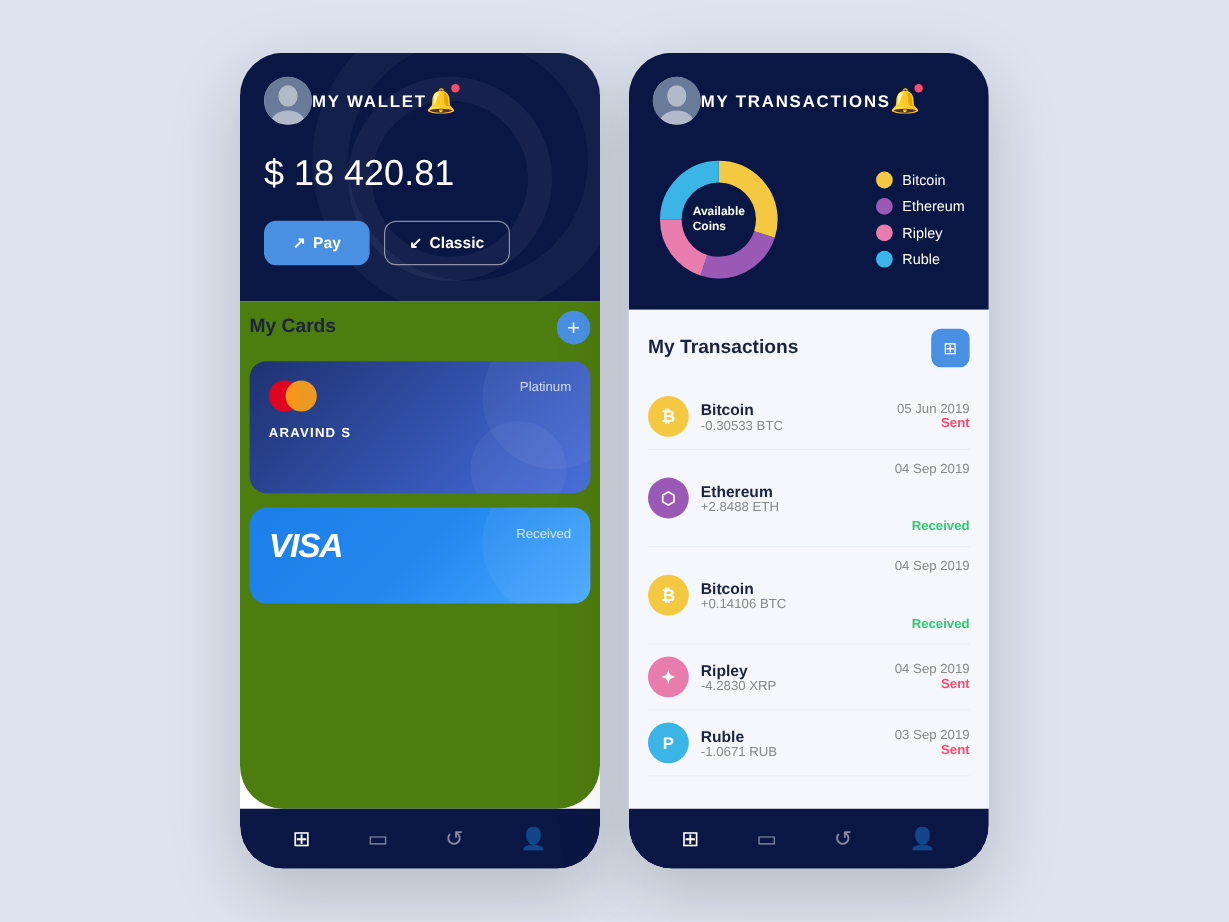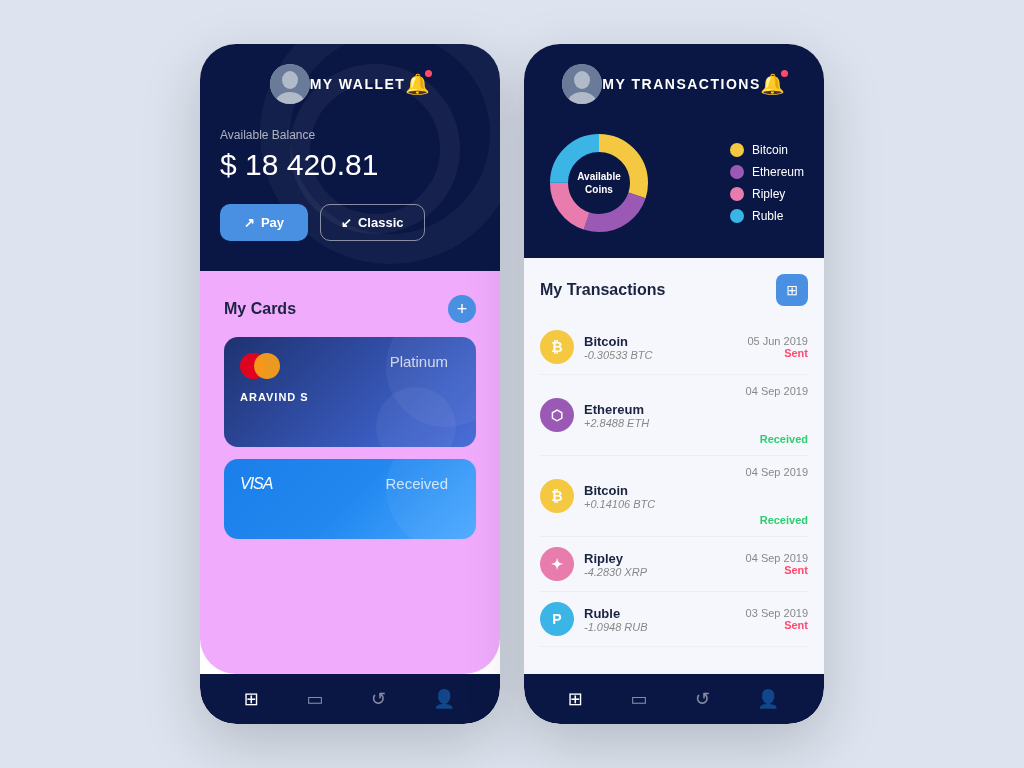--- a/index.html
+++ b/index.html
@@ -45,21 +45,21 @@
       position: absolute;
       top: 20px; right: 40px;
       width: 130px; height: 130px;
       border: 20px solid rgba(255,255,255,0.05);
       border-radius: 50%;
     }
 
     .header-top {
       display: flex;
       align-items: center;
-      justify-content: center;
+      justify-content: flex-start;
       margin-bottom: 24px;
       position: relative;
       z-index: 1;
     }
     .avatar {
       width: 40px; height: 40px;
       border-radius: 50%;
       background: linear-gradient(135deg, #b0b8c8, #7a8299);
       overflow: hidden;
       display: flex;
@@ -130,23 +130,23 @@
       font-size: 13px;
       font-weight: 600;
       cursor: pointer;
       display: flex;
       align-items: center;
       gap: 6px;
     }
 
     
     .phone-body {
-      background: #f0abfc;
+      background: #4d7c0f;
       flex: 1;
-      padding: 24px;
+      padding: 8px;
       border-radius: 0 0 36px 36px;
     }
 
     .section-header {
       display: flex;
       align-items: center;
       justify-content: space-between;
       margin-bottom: 14px;
     }
     .section-title {
@@ -194,23 +194,23 @@
     .card-shine2 {
       position: absolute;
       bottom: -20px; right: 20px;
       width: 80px; height: 80px;
       background: rgba(255,255,255,0.05);
       border-radius: 50%;
     }
 
     .card-type-label {
       color: rgba(255,255,255,0.75);
-      font-size: 15px;
-      position: absolute;
-      top: 16px; right: 28px; text-align: right;
+      font-size: 11px;
+      position: absolute;
+      top: 16px; right: 16px; text-align: right;
     }
     .mastercard-logo {
       display: flex;
       position: relative;
       width: 40px; height: 26px;
       margin-bottom: 12px;
     }
     .mc-circle1 {
       width: 26px; height: 26px;
       background: #eb001b;
@@ -234,22 +234,22 @@
       margin-bottom: 26px;
     }
     .card-number {
       color: rgba(255,255,255,0.85);
       font-size: 12px;
       letter-spacing: 2px;
     }
 
     .visa-logo {
       color: #fff;
-      font-size: 16px;
-      font-weight: 400;
+      font-size: 28px;
+      font-weight: 700;
       font-style: italic;
       letter-spacing: -1px;
     }
 
     
     .bottom-nav {
       background: #0a1744;
       padding: 14px 20px;
       display: flex;
       justify-content: space-around;
@@ -284,21 +284,21 @@
       width: 110px; height: 110px;
     }
     .donut-svg {
       width: 110px; height: 110px;
       transform: rotate(-90deg);
     }
     .donut-center-text {
       position: absolute;
       top: 50%; left: 50%;
       transform: translate(-50%, -50%);
-      text-align: center;
+      text-align: left;
       color: #fff;
       font-size: 10px;
       font-weight: 600;
       line-height: 1.3;
     }
 
     .legend {
       display: flex;
       flex-direction: column;
       gap: 8px;
@@ -357,21 +357,20 @@
     }
     .tx-info { flex: 1; }
     .tx-name {
       font-size: 13px;
       font-weight: 700;
       color: #1a2340;
     }
     .tx-amount {
       font-size: 11px;
       color: #888;
-      font-style: italic;
     }
     .tx-date-col {
       text-align: right;
     }
     .tx-date {
       font-size: 11px;
       color: #888;
     }
     .tx-status {
       font-size: 11px;
@@ -393,21 +392,20 @@
           <ellipse cx="20" cy="16" rx="8" ry="9" fill="#b0bac8"></ellipse>
           <ellipse cx="20" cy="38" rx="14" ry="10" fill="#b0bac8"></ellipse>
         </svg>
       </div>
       <span class="header-title">MY WALLET</span>
       <div class="bell-icon">
         🔔
         <div class="bell-dot"></div>
       </div>
     </div>
-    <div class="balance-label">Available Balance</div>
     <div class="balance-amount">$ 18 420.81</div>
     <div class="action-buttons">
       <button class="btn-pay">
         <span>↗</span>
         <span>Pay</span>
       </button>
       <button class="btn-request">
         <span>↙</span>
         <span>Classic</span>
       </button>
@@ -555,21 +553,21 @@
       <div class="tx-date-col">
         <div class="tx-date">04 Sep 2019</div>
         <div class="tx-status tx-sent">Sent</div>
       </div>
     </div>
 
     <div class="tx-item">
       <div class="tx-icon" style="background:#3ab5e6; color:#fff;">P</div>
       <div class="tx-info">
         <div class="tx-name">Ruble</div>
-        <div class="tx-amount">-1.0948 RUB</div>
+        <div class="tx-amount">-1.0671 RUB</div>
       </div>
       <div class="tx-date-col">
         <div class="tx-date">03 Sep 2019</div>
         <div class="tx-status tx-sent">Sent</div>
       </div>
     </div>
   </div>
 
   <div class="bottom-nav">
     <span class="nav-icon active">⊞</span>

